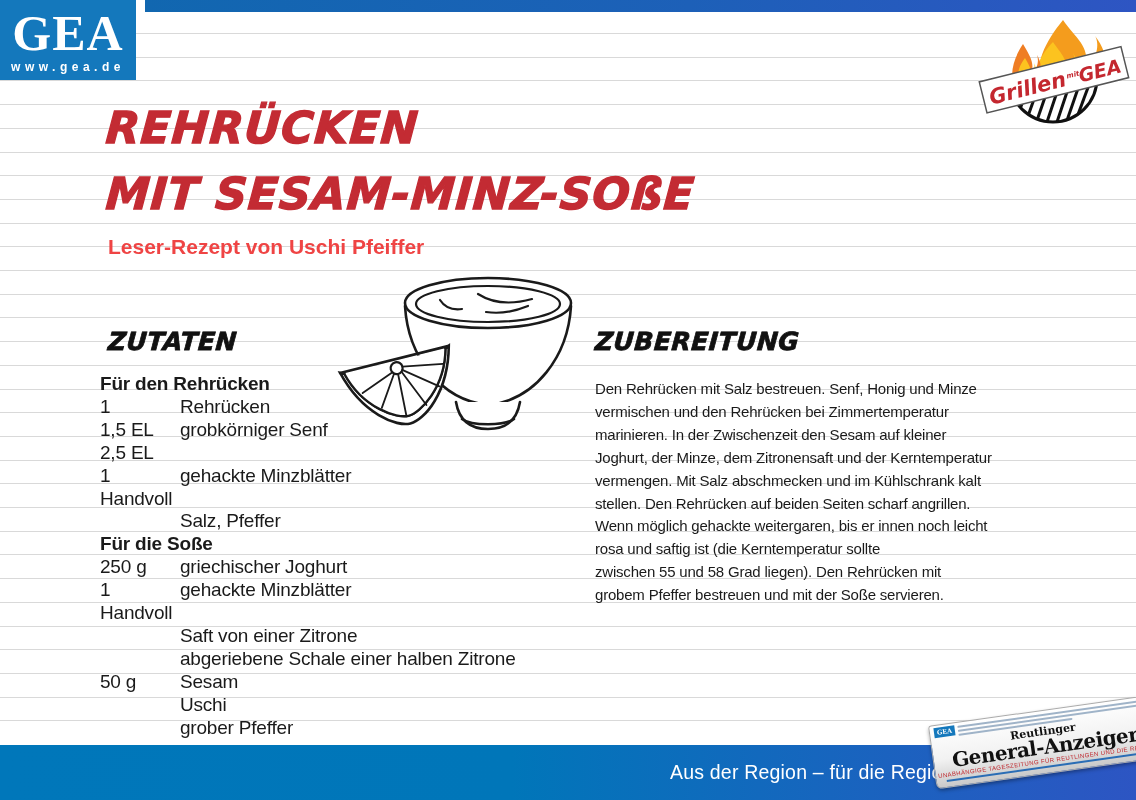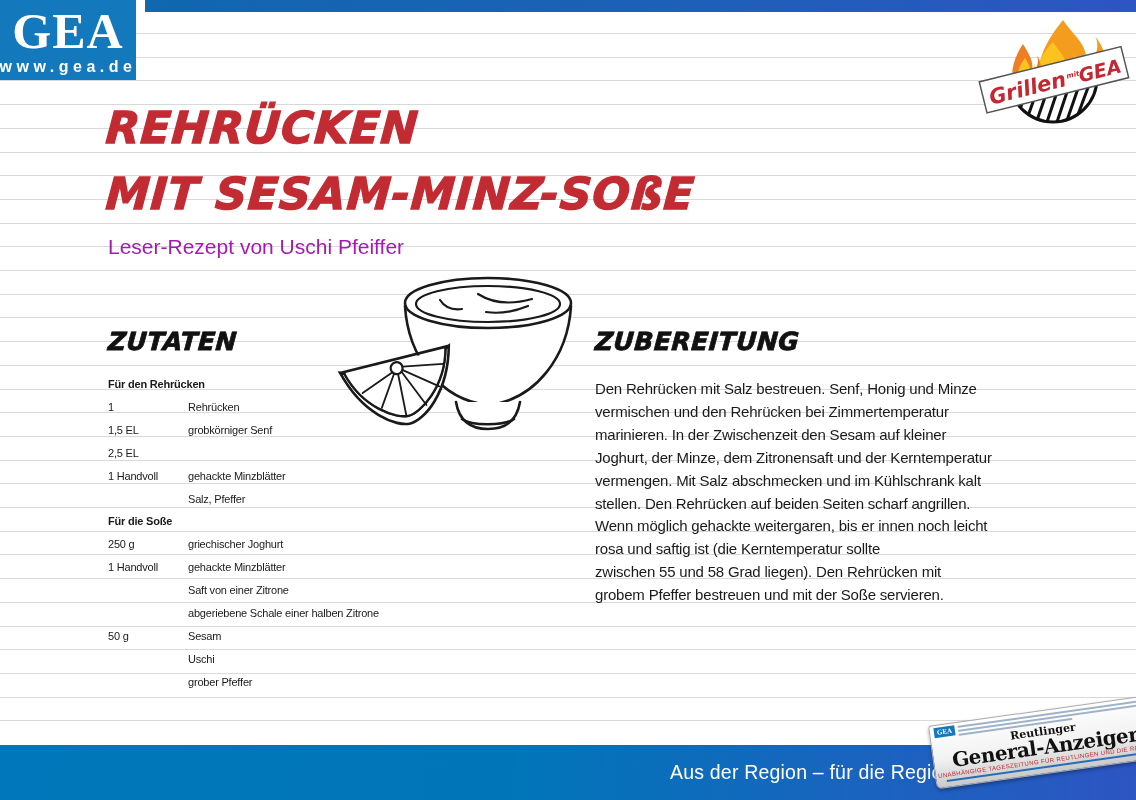--- a/index.html
+++ b/index.html
@@ -17,45 +17,45 @@
   }
   .logo-box {
     position:absolute; left:0; top:0; width:136px; height:80px;
     background:#1478bc; display:flex; flex-direction:column; align-items:center; justify-content:center;
   }
   .logo-gea {
     font-family:"Liberation Serif", serif; font-weight:bold; color:#fff;
     font-size:50px; line-height:48px; letter-spacing:1px; margin-top:2px;
   }
   .logo-url {
-    color:#fff; font-size:16px; font-weight:bold; letter-spacing:4.5px; margin-top:3px;
+    color:#fff; font-size:12px; font-weight:bold; letter-spacing:4.5px; margin-top:3px;
   }
   
   .title-line {
     position:absolute; left:106px; color:#c32b33;
     font-family:"DejaVu Sans", sans-serif; font-weight:bold; font-style:italic;
     font-size:44px; letter-spacing:1px; transform:skewX(-4deg);
     -webkit-text-stroke:1.3px #c32b33; white-space:nowrap;
   }
   .title-1 { top:102px; }
   .title-2 { top:168px; }
   .subtitle {
-    position:absolute; left:108px; top:235px; font-size:21px; font-weight:normal; color:#a21caf;
+    position:absolute; left:108px; top:235px; font-size:21px; font-weight:bold; color:#ef4444;
   }
   
   .sec-heading {
     position:absolute; top:327px; color:#111;
     font-family:"DejaVu Sans", sans-serif; font-weight:bold; font-style:italic;
     font-size:25px; letter-spacing:0.5px; transform:skewX(-4deg);
     -webkit-text-stroke:0.8px #111; white-space:nowrap;
   }
   .h-zutaten { left:108px; }
   .h-zubereitung { left:595px; }
   
-  .ingredients { position:absolute; left:108px; top:373px; width:430px; font-size:11px; line-height:22.9px; letter-spacing:-0.2px; }
+  .ingredients { position:absolute; left:100px; top:373px; width:430px; font-size:19px; line-height:22.9px; letter-spacing:-0.2px; }
   .ing-group-title { font-weight:bold; }
   .ing-row { display:flex; }
   .ing-amt { width:80px; flex:0 0 80px; }
   .ing-nm { flex:1; white-space:nowrap; }
   
   .preparation { position:absolute; left:595px; top:378px; width:465px; font-size:15px; line-height:22.9px; letter-spacing:-0.2px; }
   .prep-line { white-space:nowrap; }
   
   .bottombar {
     position:absolute; left:0; right:0; top:745px; height:55px;

